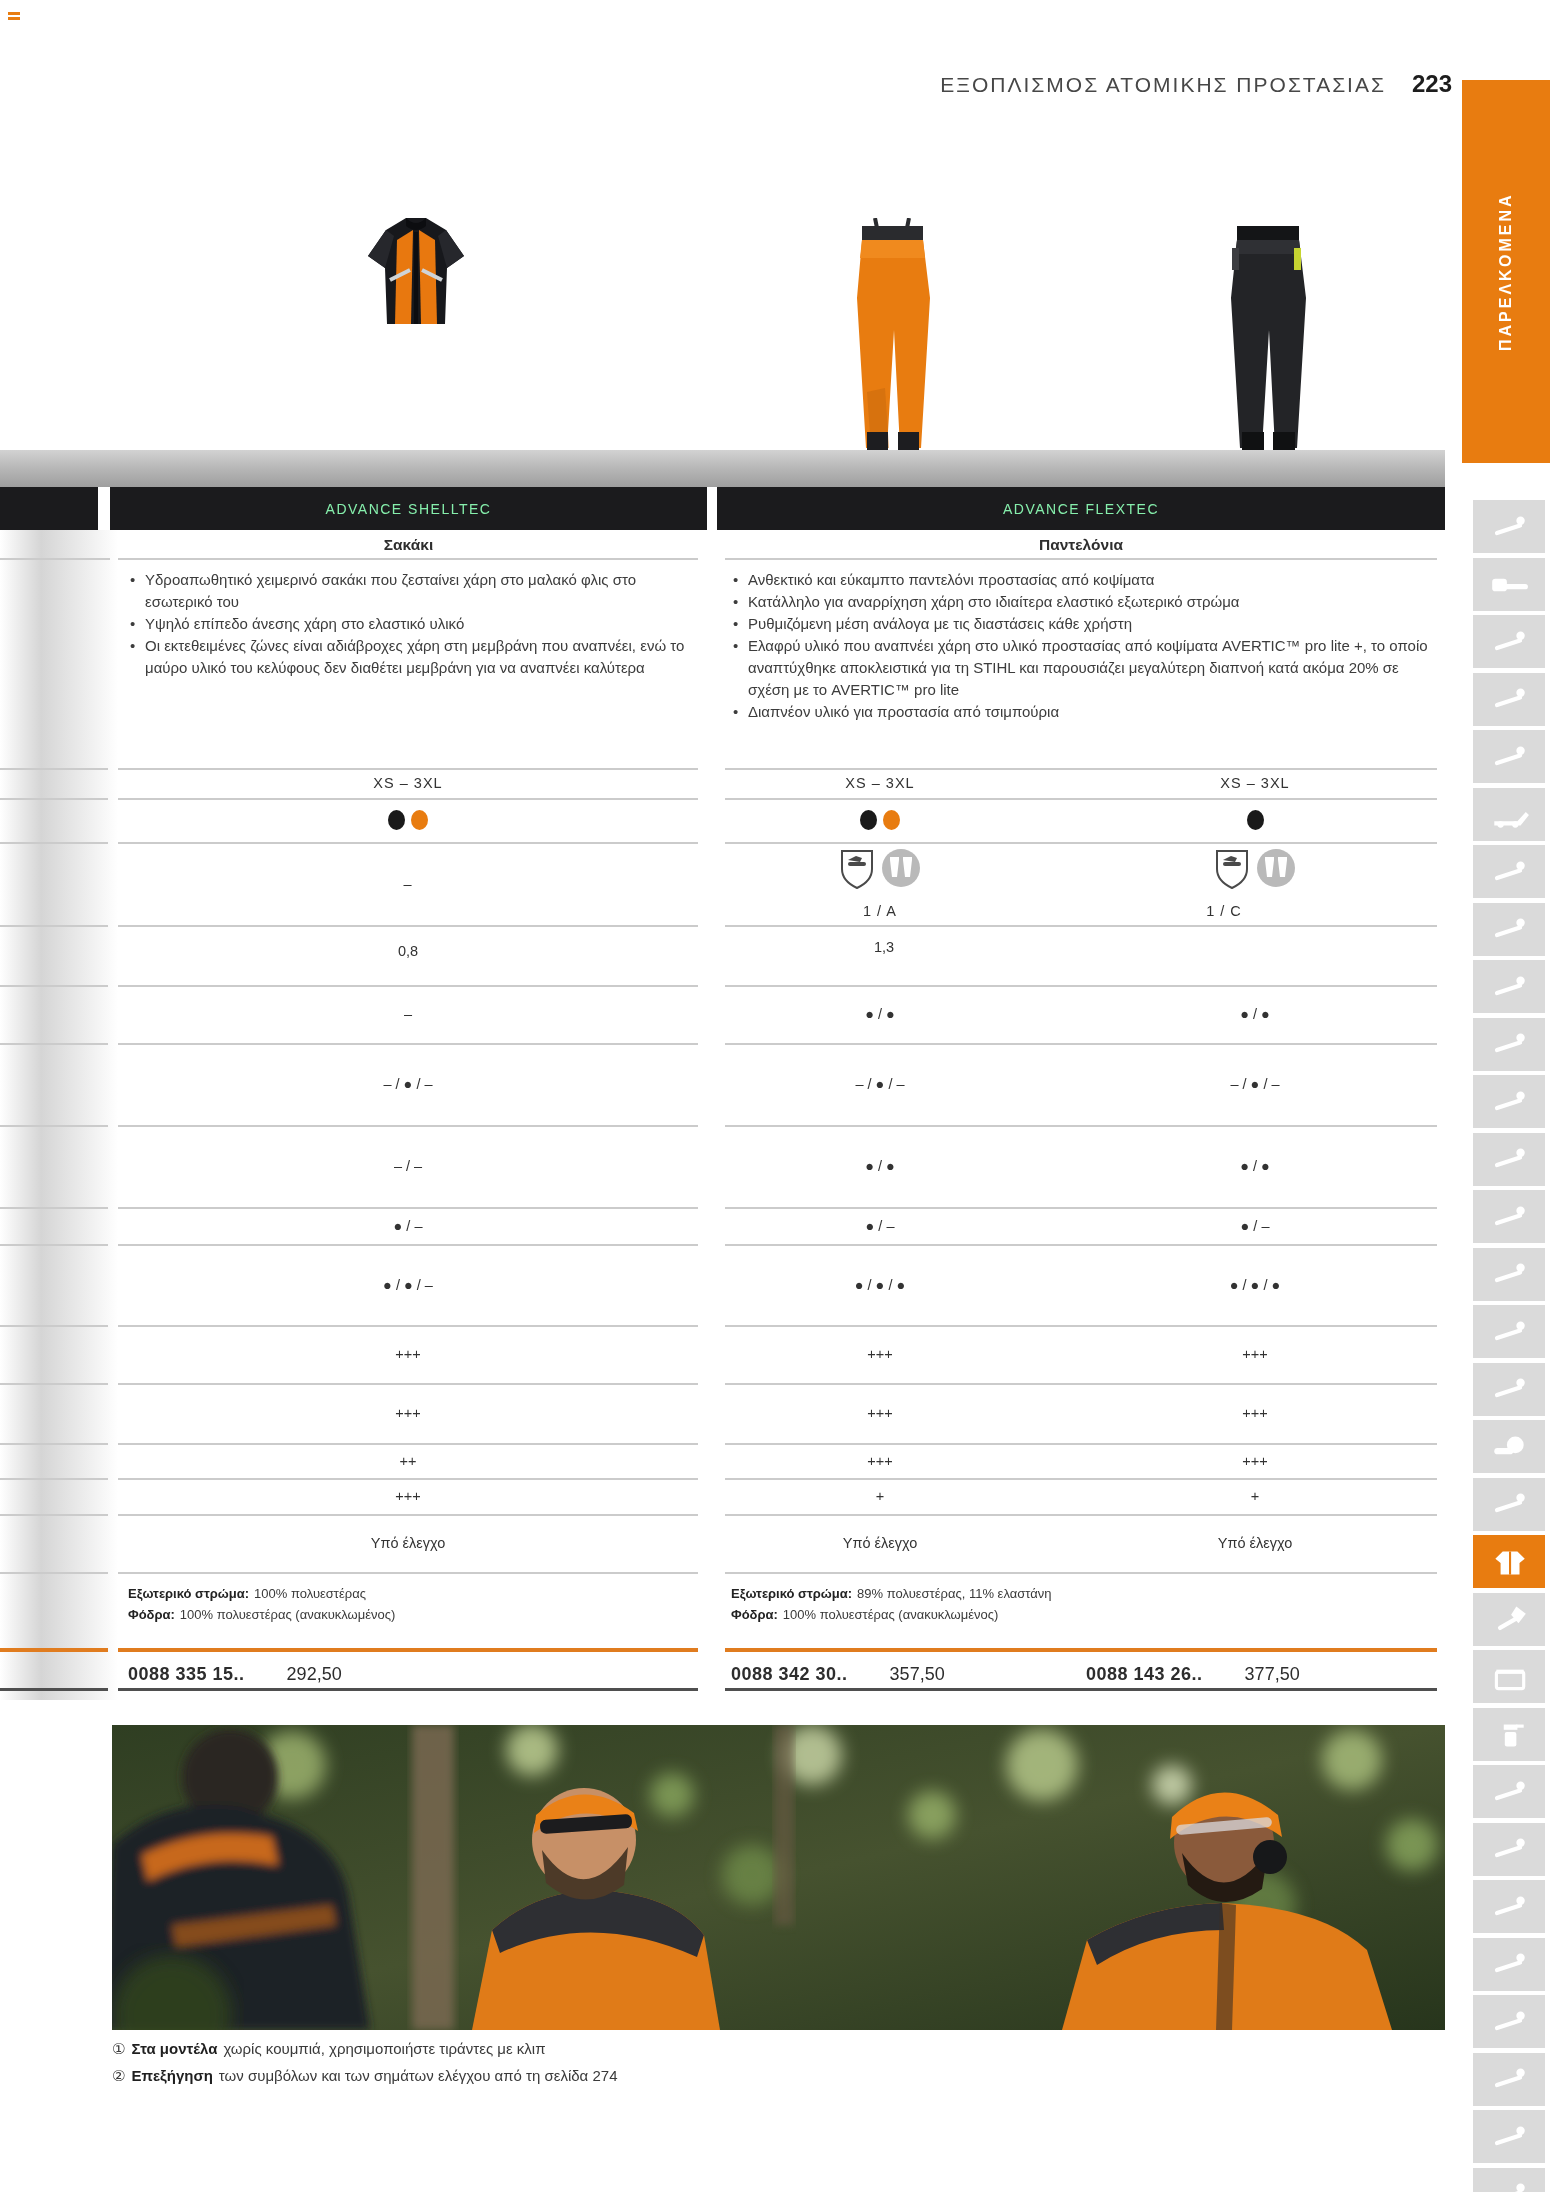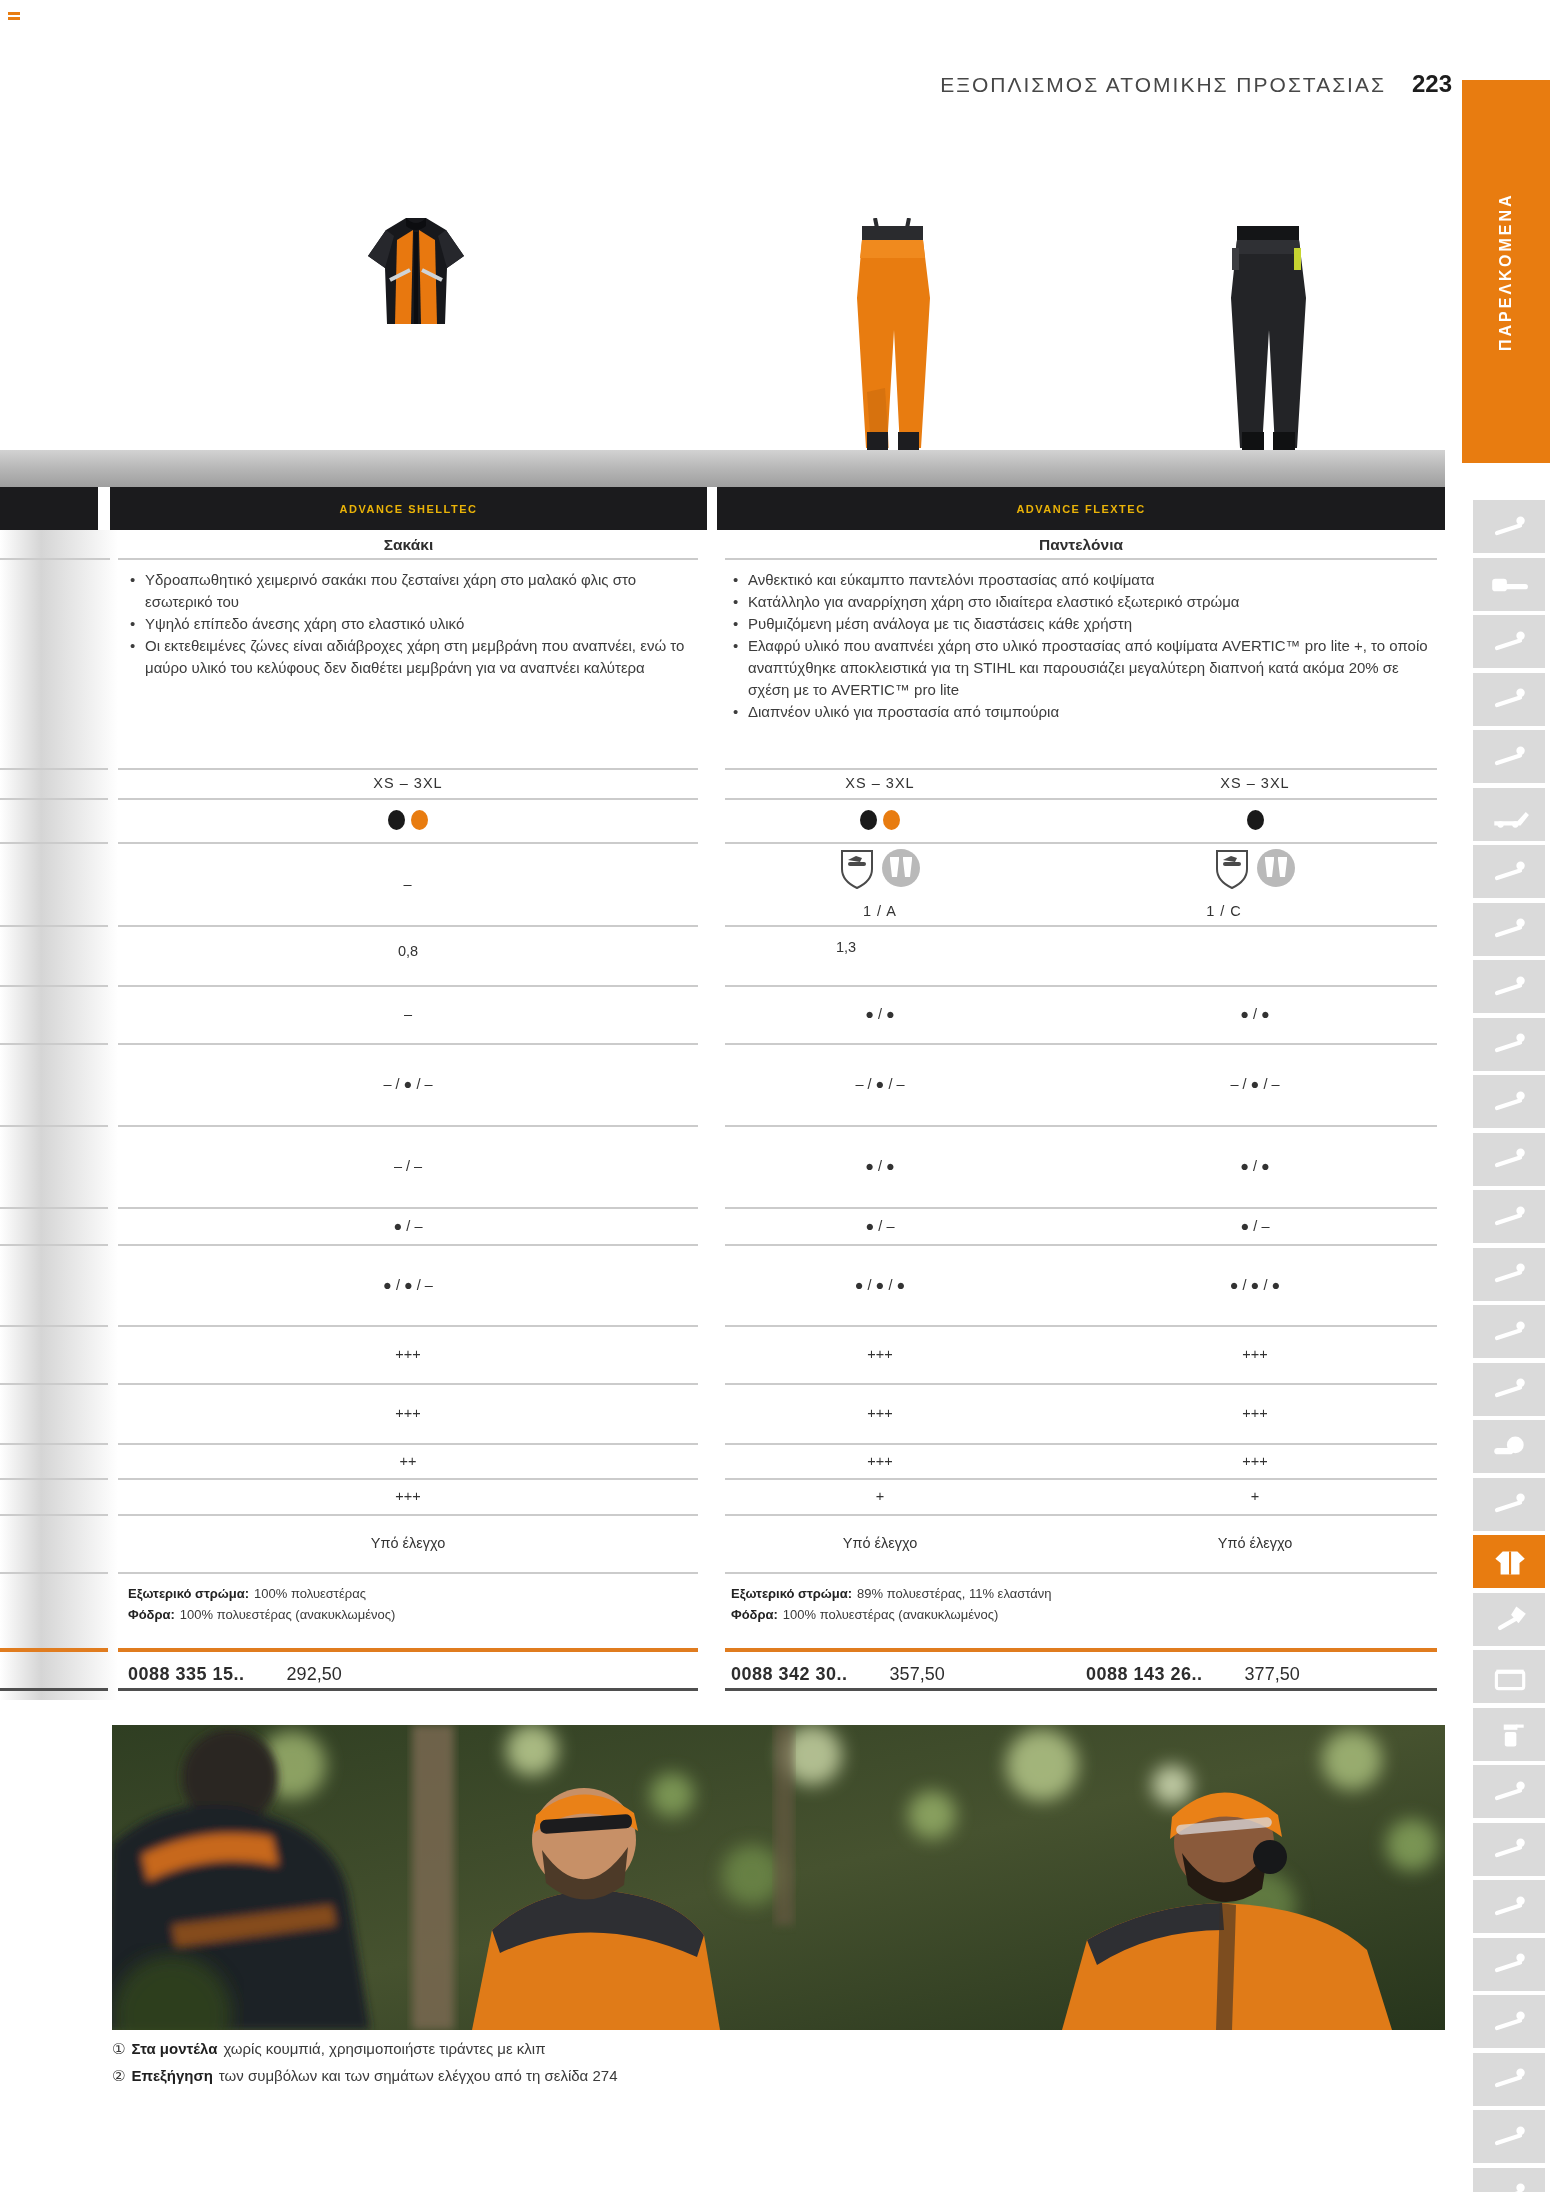--- a/index.html
+++ b/index.html
@@ -8,21 +8,21 @@
   .abs{position:absolute;}
   
   .page-head{top:70px;right:98px;display:flex;align-items:baseline;gap:26px;}
   .page-title{font-size:21px;letter-spacing:2px;color:#474747;}
   .page-num{font-size:24px;font-weight:bold;color:#1d1d1d;}
   .corner-mark span{display:block;width:12px;height:3px;background:#e87c10;margin:2px 0;}
   
   .metal-bar{left:0;top:450px;width:1445px;height:37px;
              background:linear-gradient(180deg,#d2d2d2 0%,#b9b9b9 45%,#9e9e9e 100%);}
   .hdr-bar{top:487px;height:43px;background:#1b1b1d;display:flex;align-items:center;justify-content:center;}
-  .hdr-bar span{color:#eab308;font-weight:bold;font-size:11px;letter-spacing:1.5px;}
+  .hdr-bar span{color:#86efac;font-weight:normal;font-size:14px;letter-spacing:1.5px;}
   .sub-hdr{top:533px;height:24px;display:flex;align-items:center;justify-content:center;
            font-weight:bold;font-size:15.5px;color:#2e2e2e;}
   
   .bullets{top:569px;font-size:15px;line-height:22px;color:#3c3c3c;}
   .bullets ul{margin:0;padding:0;list-style:none;}
   .bullets li{position:relative;padding-left:17px;}
   .bullets li::before{content:"•";position:absolute;left:2px;top:0;color:#3c3c3c;}
   
   .sep{background:#cbcbcb;height:2px;}
   .sep.orange{background:#e07c1f;height:4px;}
@@ -332,21 +332,21 @@
     <div class="cell abs " style="left: 258px; width: 300px; top: 1383px; height: 60px;">+++</div>
     <div class="cell abs " style="left: 258px; width: 300px; top: 1443px; height: 35px;">++</div>
     <div class="cell abs " style="left: 258px; width: 300px; top: 1478px; height: 36px;">+++</div>
     <div class="cell abs " style="left: 258px; width: 300px; top: 1514px; height: 58px;">Υπό έλεγχο</div>
     <div class="cell abs sizes" style="left: 730px; width: 300px; top: 768px; height: 30px;">XS – 3XL</div>
     <div class="cell abs " style="left: 730px; width: 300px; top: 798px; height: 44px;">
       <span class="dot" style="background: rgb(26, 26, 26);"></span>
       <span class="dot" style="background: rgb(232, 124, 16);"></span>
     </div>
     <div class="cell abs certlabel" style="left: 730px; width: 300px; top: 896px; height: 29px;">1 / A</div>
-    <div class="cell abs " style="left: 696px; width: 300px; top: 925px; height: 43px;">1,3</div>
+    <div class="cell abs " style="left: 734px; width: 300px; top: 925px; height: 43px;">1,3</div>
     <div class="cell abs " style="left: 730px; width: 300px; top: 985px; height: 58px;">● / ●</div>
     <div class="cell abs " style="left: 730px; width: 300px; top: 1043px; height: 82px;">– / ● / –</div>
     <div class="cell abs " style="left: 730px; width: 300px; top: 1125px; height: 82px;">● / ●</div>
     <div class="cell abs " style="left: 730px; width: 300px; top: 1207px; height: 37px;">● / –</div>
     <div class="cell abs " style="left: 730px; width: 300px; top: 1244px; height: 81px;">● / ● / ●</div>
     <div class="cell abs " style="left: 730px; width: 300px; top: 1325px; height: 58px;">+++</div>
     <div class="cell abs " style="left: 730px; width: 300px; top: 1383px; height: 60px;">+++</div>
     <div class="cell abs " style="left: 730px; width: 300px; top: 1443px; height: 35px;">+++</div>
     <div class="cell abs " style="left: 730px; width: 300px; top: 1478px; height: 36px;">+</div>
     <div class="cell abs " style="left: 730px; width: 300px; top: 1514px; height: 58px;">Υπό έλεγχο</div>

